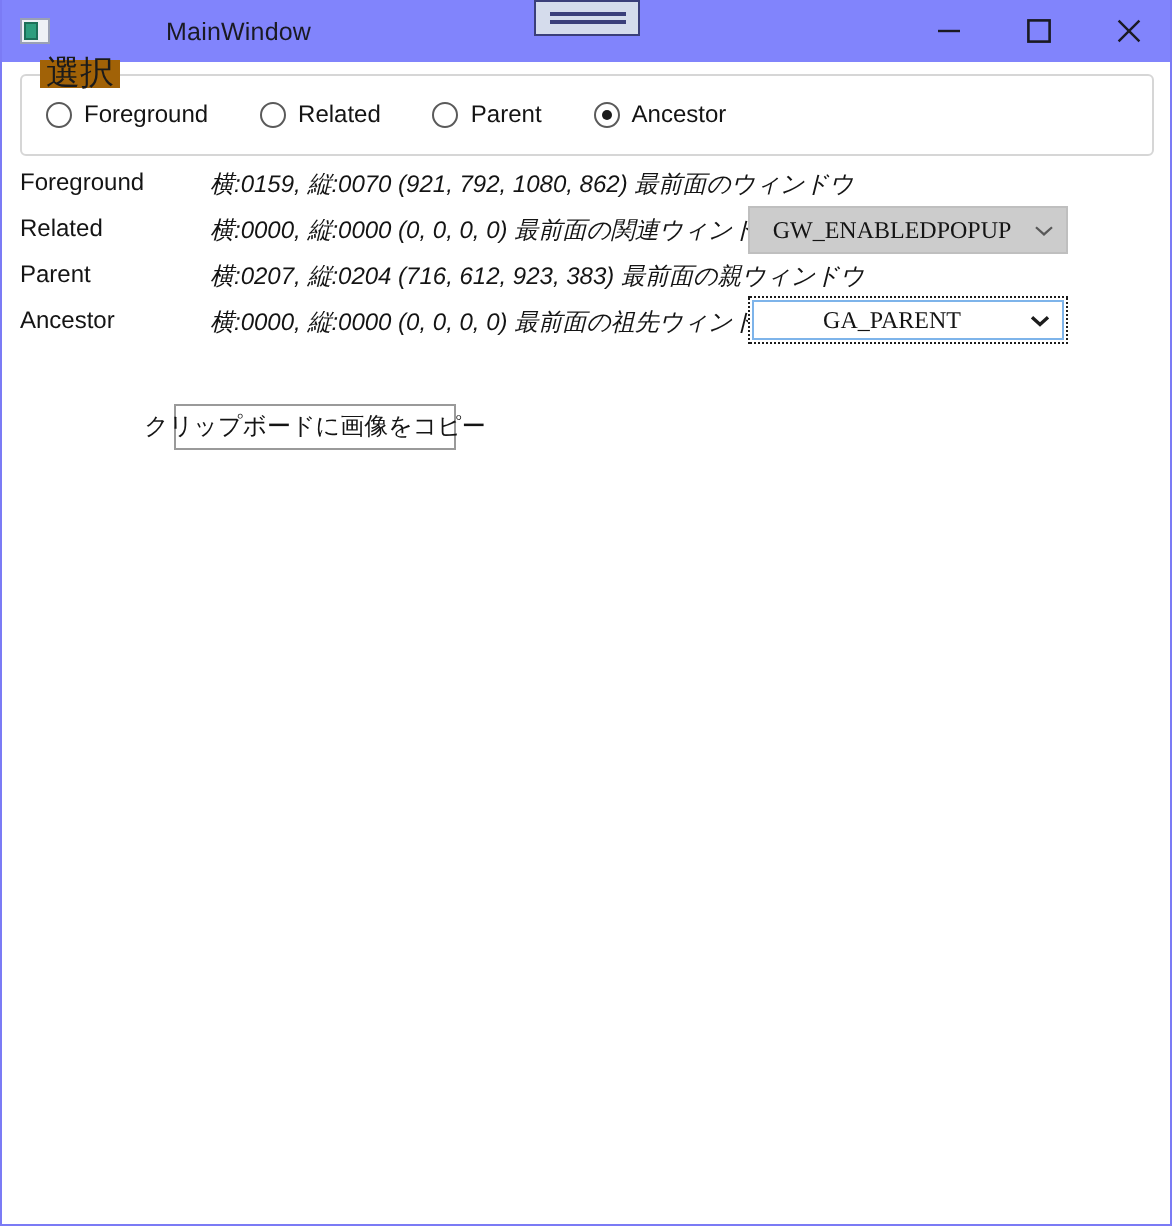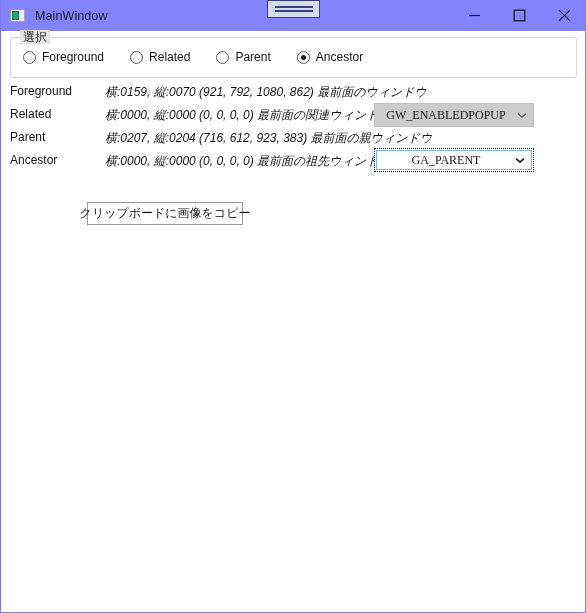--- a/index.html
+++ b/index.html
@@ -31,20 +31,21 @@
 
   
   .titlebar {
     position: absolute;
     left: 0; top: 0;
     width: 586px;
     height: 31px;
     background: #8184fc;
     display: flex;
     align-items: center;
+    gap: 48px;
   }
   .title-icon {
     width: 16px;
     height: 16px;
     margin-left: 9px;
     margin-right: 9px;
     position: relative;
     flex: 0 0 auto;
   }
   .title-icon .ic-outer {
@@ -123,23 +124,23 @@
     width: 567px;
     height: 41px;
     border: 1px solid #d6d6d6;
     border-radius: 3px;
     box-sizing: border-box;
   }
   .groupbox-legend {
     position: absolute;
     left: 9px;
     top: -8px;
-    background: #e5e5e5;
+    background: #a16207;
     padding: 0 3px;
-    font-size: 12px;
+    font-size: 17px;
     line-height: 14px;
     color: #1b1b1b;
     white-space: nowrap;
   }
   .radio-row {
     position: absolute;
     left: 12px;
     top: 12px;
     display: flex;
     align-items: center;
@@ -270,21 +271,21 @@
     background: transparent;
     display: flex;
     align-items: center;
     justify-content: center;
     font-size: 12px;
     color: #141414;
     white-space: nowrap;
     padding: 0 4px;
   }
   .btn-clear { left: 7px; top: 0; width: 68px; }
-  .btn-copy  { left: 86px; top: -1px; width: 156px; height: 23px; }
+  .btn-copy  { left: 86px; top: -1px; width: 141px; height: 23px; }
 </style>
 </head>
 <body>
 
 <div class="window">
 
   <div class="titlebar">
     <div class="title-icon">
       <div class="ic-outer"></div>
       <div class="ic-inner"></div>

